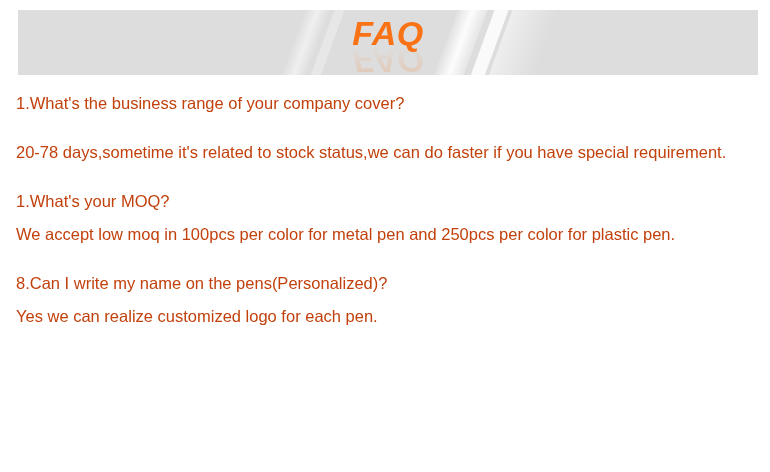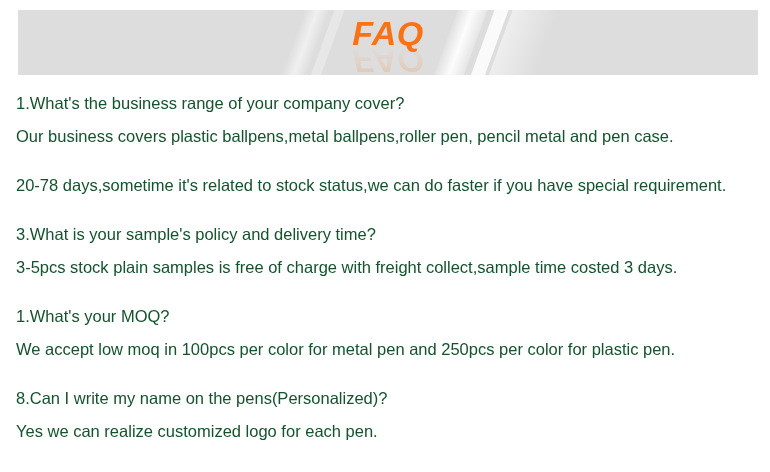--- a/index.html
+++ b/index.html
@@ -116,21 +116,21 @@
     position: absolute;
     left: 16px;
     top: 87px;
     width: 744px;
   }
   .faq-block {
     margin-bottom: 16px;
   }
   .faq-question,
   .faq-answer {
-    color: #14532d;
+    color: #c2410c;
     font-size: 16.5px;
     line-height: 33px;
     white-space: normal;
   }
 </style>
 </head>
 <body>
 
 <div class="page">
 
@@ -144,31 +144,26 @@
     <div class="banner-title-wrap">
       <div class="banner-title">FAQ</div>
       <div class="banner-title-reflection">FAQ</div>
     </div>
   </div>
 
   <div class="faq-body">
 
     <div class="faq-block">
       <div class="faq-question">1.What's the business range of your company cover?</div>
-      <div class="faq-answer">Our business covers plastic ballpens,metal ballpens,roller pen, pencil metal and pen case.</div>
     </div>
 
     <div class="faq-block">
       <div class="faq-answer">20-78 days,sometime it's related to stock status,we can do faster if you have special requirement.</div>
     </div>
 
-    <div class="faq-block">
-      <div class="faq-question">3.What is your sample's policy and delivery time?</div>
-      <div class="faq-answer">3-5pcs stock plain samples is free of charge with freight collect,sample time costed 3 days.</div>
-    </div>
 
     <div class="faq-block">
       <div class="faq-question">1.What's your MOQ?</div>
       <div class="faq-answer">We accept low moq in 100pcs per color for metal pen and 250pcs per color for plastic pen.</div>
     </div>
 
     <div class="faq-block">
       <div class="faq-question">8.Can I write my name on the pens(Personalized)?</div>
       <div class="faq-answer">Yes we can realize customized logo for each pen.</div>
     </div>

